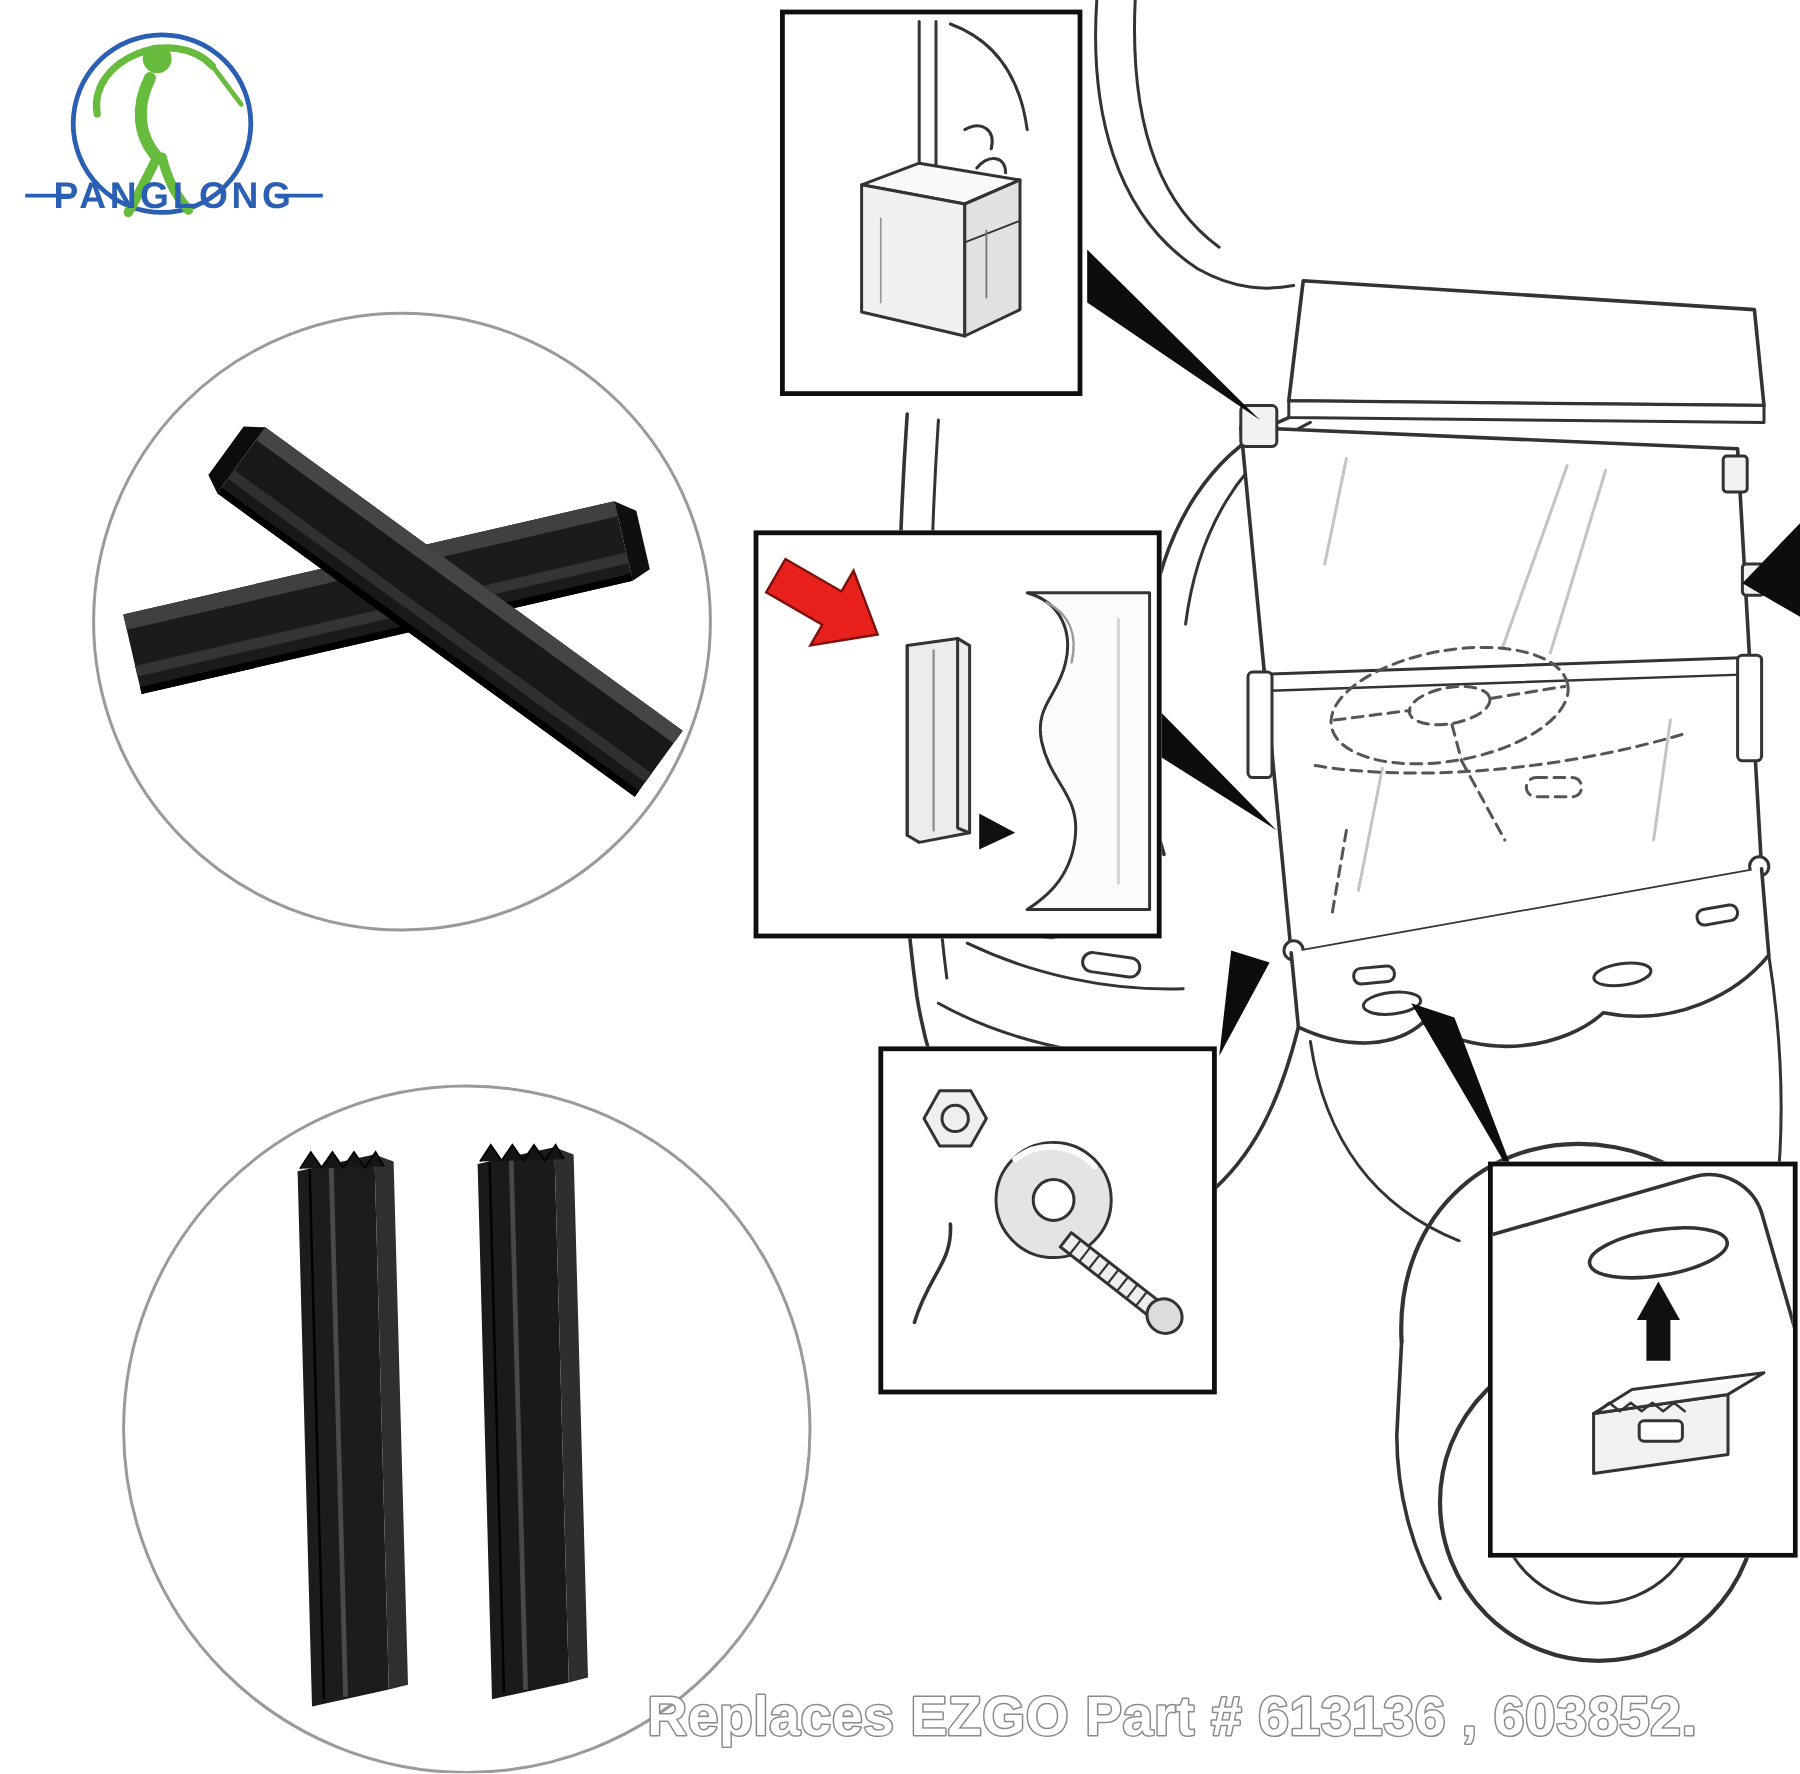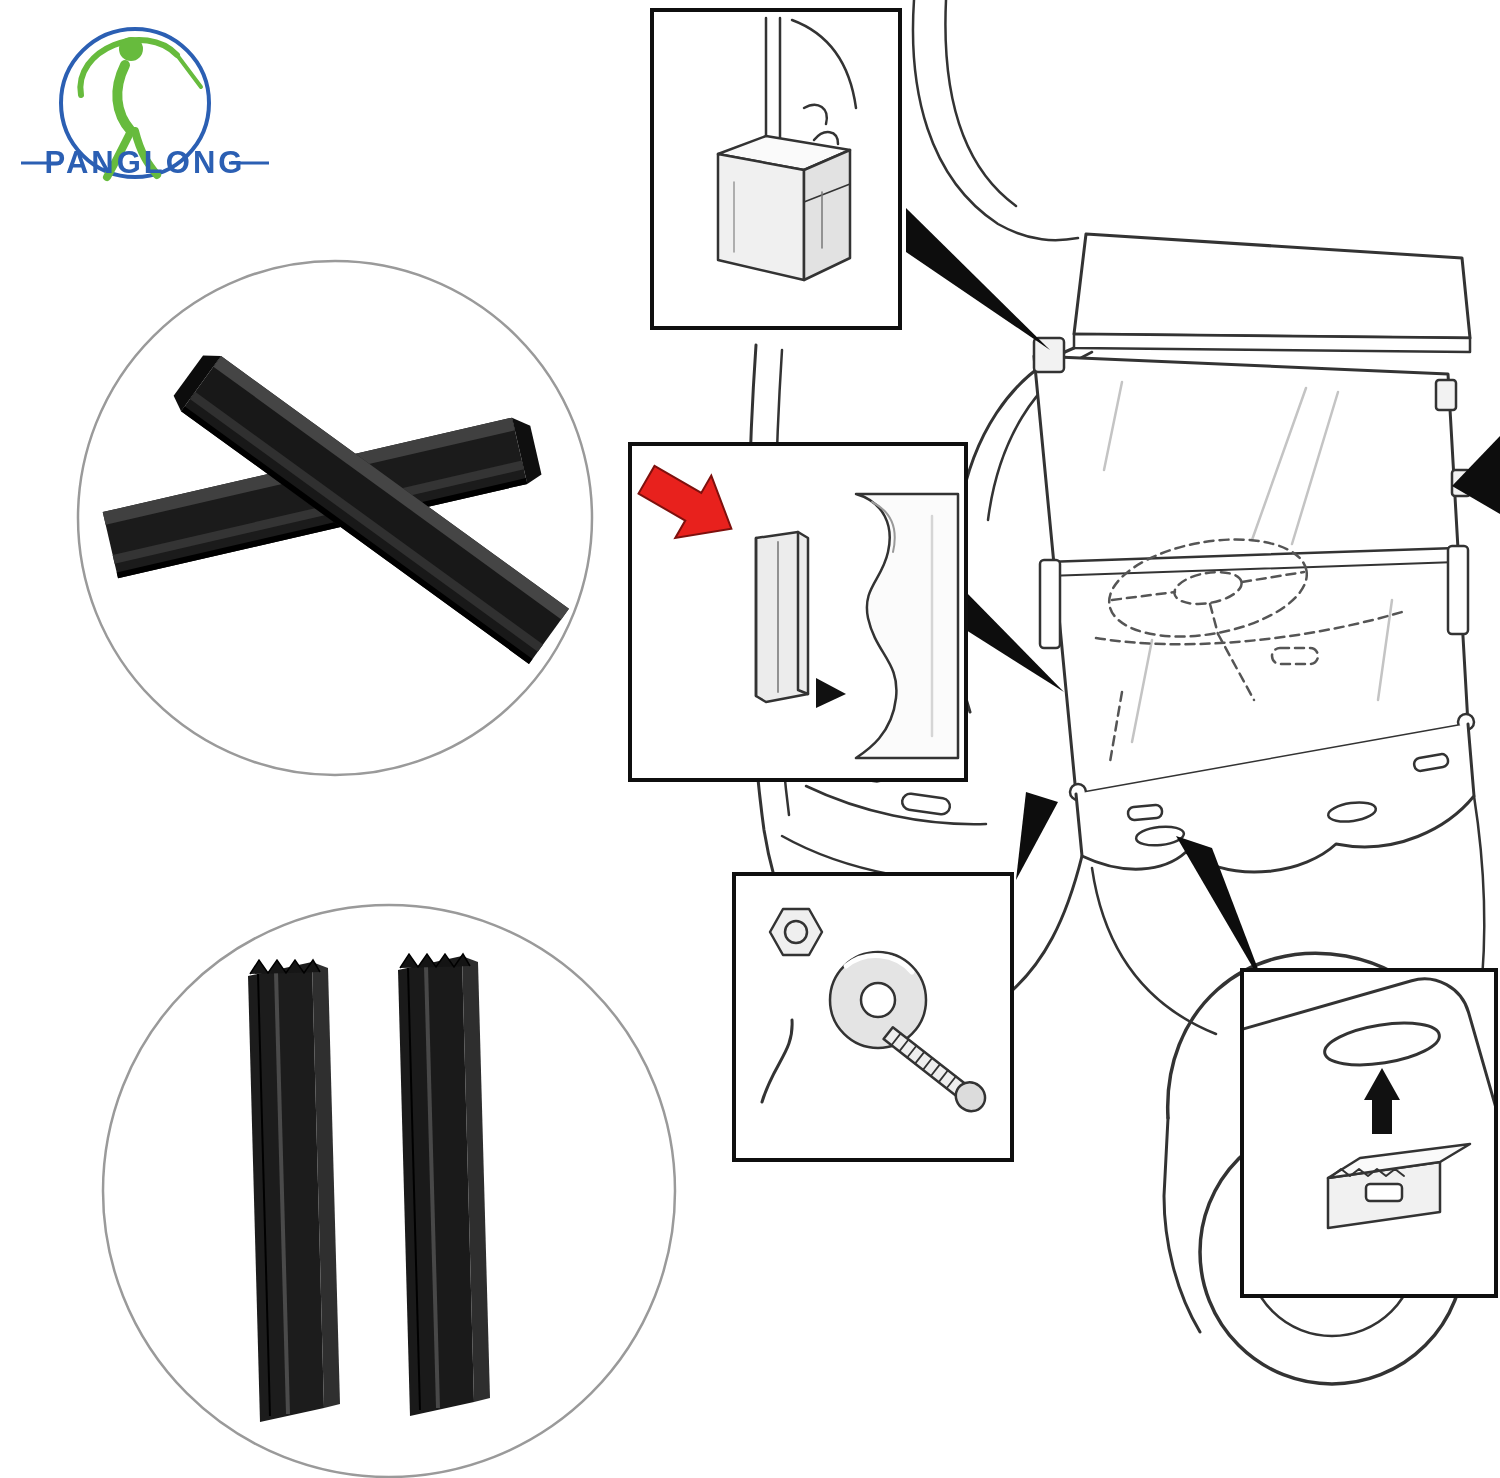--- a/index.html
+++ b/index.html
@@ -230,14 +230,19 @@
           <polygon points="84,206 196,190 196,240 84,256" fill="#f1f1f1"></polygon>
           <polygon points="84,206 116,186 226,172 196,190" fill="#fafafa"></polygon>
           <path d="M88,204 l9,-7 9,7 9,-7 9,7 9,-7 9,7 9,-7 9,7" stroke-width="2"></path>
           <rect x="122" y="212" width="36" height="17" rx="4" fill="#fff"></rect>
         </g>
         <polygon points="138,96 156,128 148,128 148,162 128,162 128,128 120,128" fill="#111" stroke="none"></polygon>
       </g>
     </svg>
   </div>
 
+  <div class="abs" style="left:455px;top:1392px;z-index:3;">
+    <svg width="1045" height="80" viewBox="0 0 1045 80">
+      <text x="522" y="54" text-anchor="middle" font-size="46" font-weight="bold" letter-spacing="0.5" font-family="Liberation Sans, sans-serif" stroke="#8a8a8a" stroke-width="2.5" stroke-linejoin="round" paint-order="stroke" fill="#ffffff">Replaces EZGO Part # 613136 , 603852.</text>
+    </svg>
+  </div>
 
 </div>
 
 </body></html>

